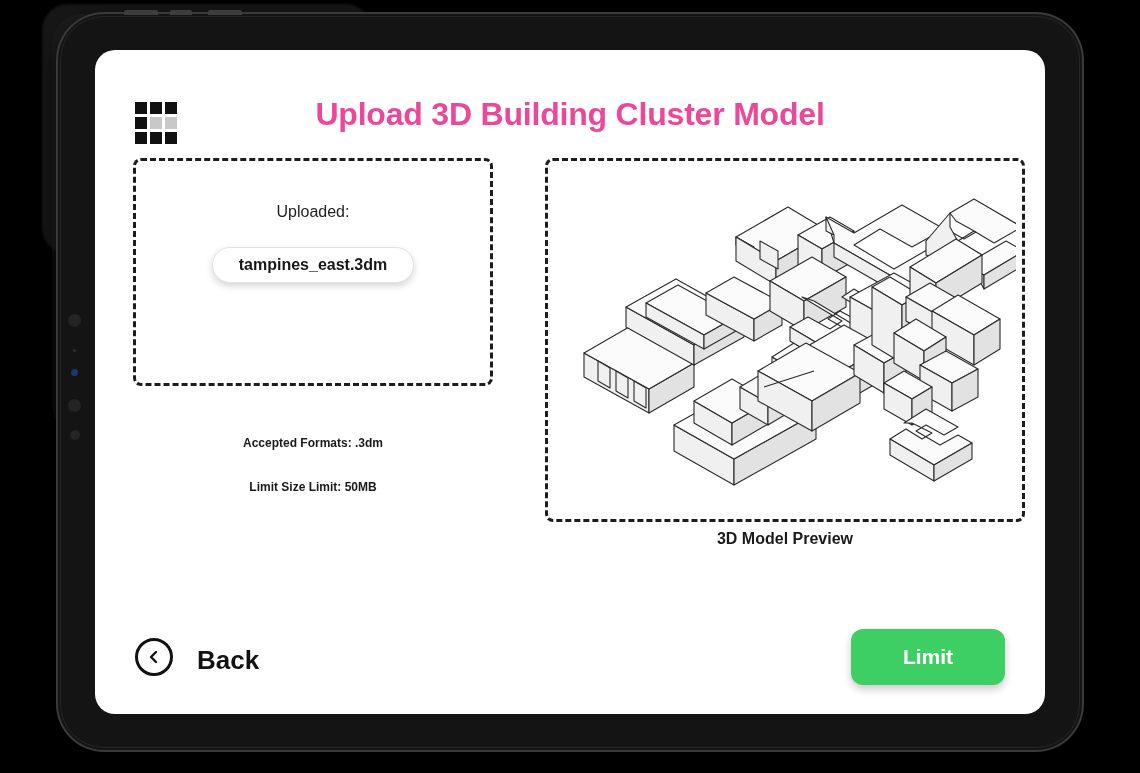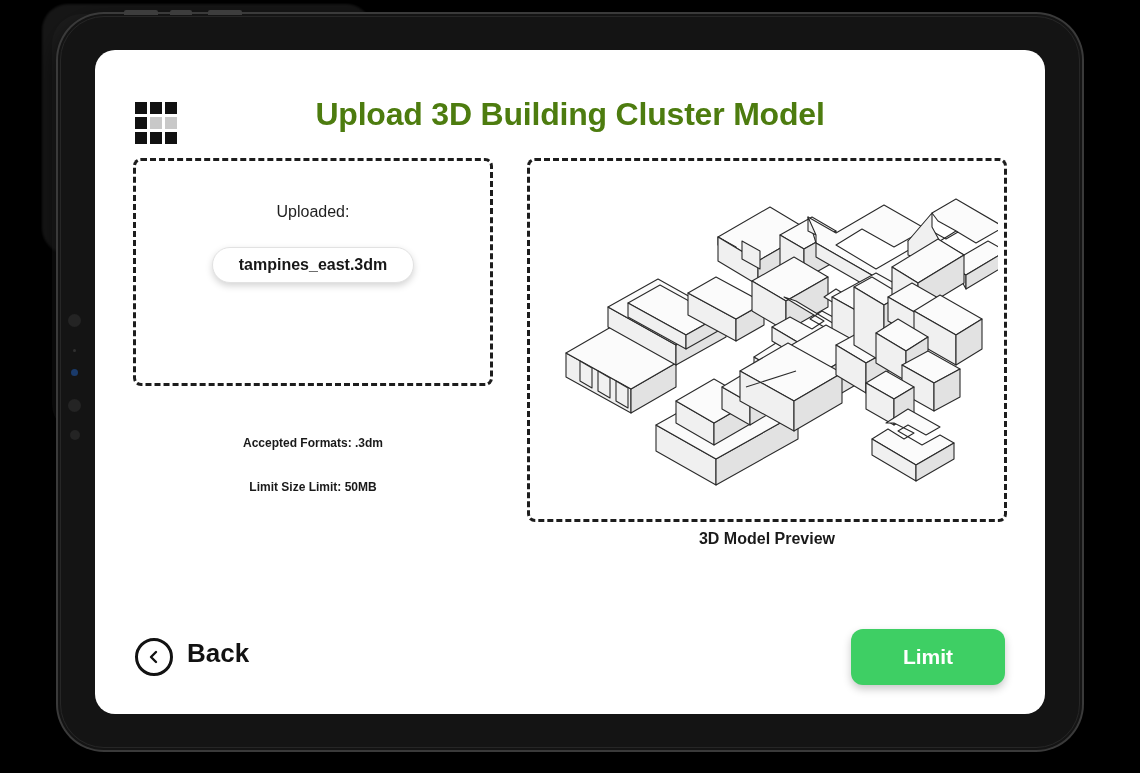--- a/index.html
+++ b/index.html
@@ -116,30 +116,30 @@
   .logo-cell { background: #111111; }
   .logo-cell.light { background: #c8c8c8; }
 
   .page-title {
     position: absolute;
     left: 0; right: 0;
     top: 46px;
     text-align: center;
     font-size: 32px;
     font-weight: bold;
-    color: #4d7c0f;
+    color: #ec4899;
     letter-spacing: -0.2px;
   }
 
   
   .body-area {
     position: relative;
     padding: 0 38px;
     display: flex;
-    gap: 34px;
+    gap: 52px;
     align-items: flex-start;
   }
   .col-left  { width: 360px; flex: 0 0 360px; }
   .col-right { width: 480px; flex: 0 0 480px; }
 
   .dashed-box {
     border: 3px dashed #1d1d1d;
     border-radius: 8px;
     box-sizing: border-box;
     background: #fff;
@@ -200,22 +200,22 @@
     bottom: 22px;
     height: 70px;
     padding: 0 40px;
     display: flex;
     align-items: center;
     justify-content: space-between;
     box-sizing: border-box;
   }
   .back-btn {
     display: flex;
-    align-items: flex-start;
-    gap: 14px;
+    align-items: flex-end;
+    gap: 24px;
     cursor: pointer;
     background: none;
     border: none;
     padding: 0;
   }
   .back-circle {
     width: 38px; height: 38px;
     border: 3px solid #121212;
     border-radius: 50%;
     display: flex;

